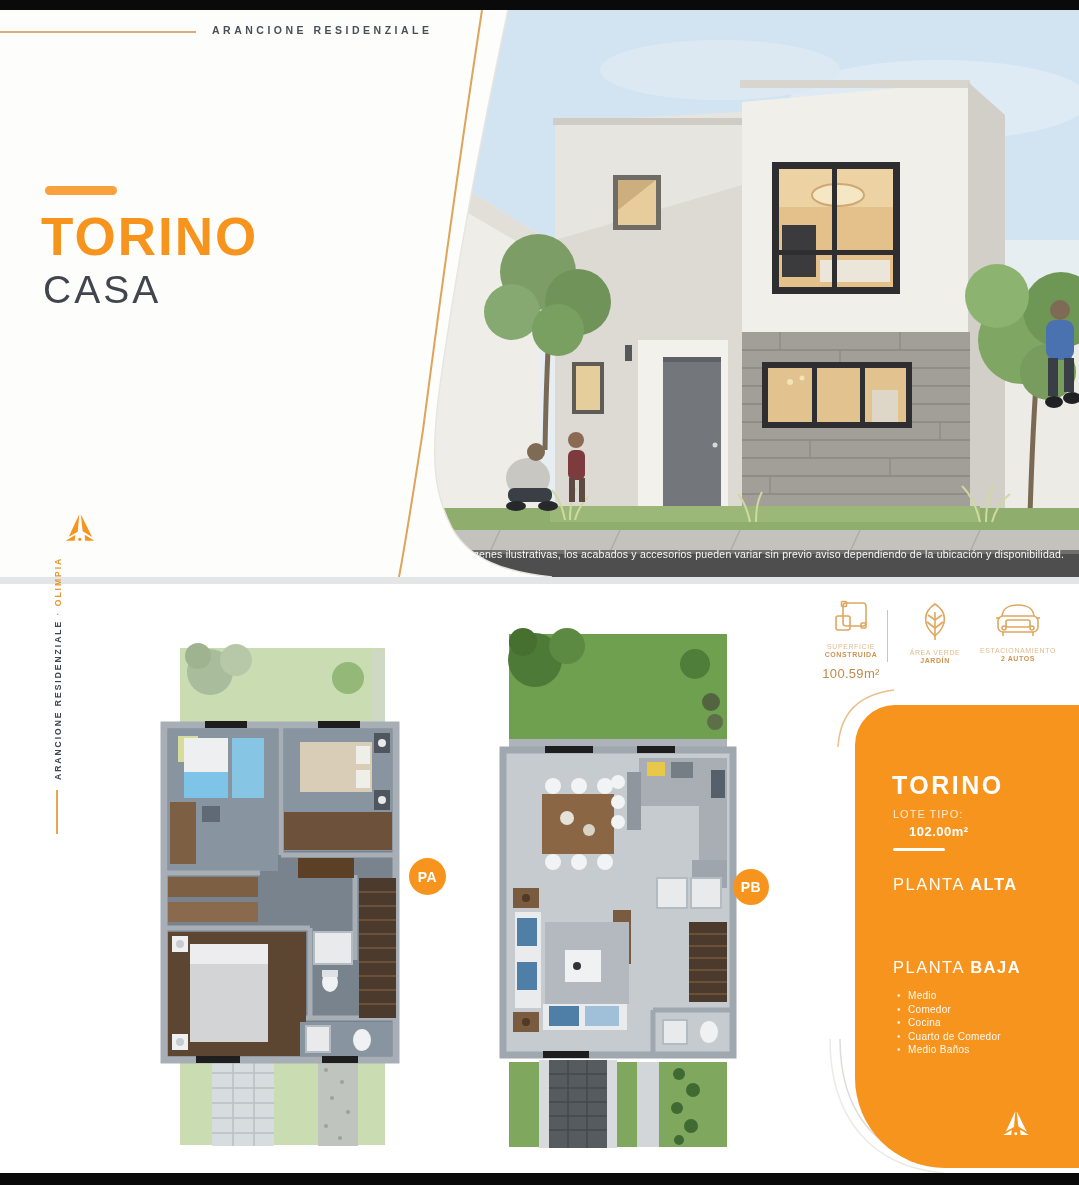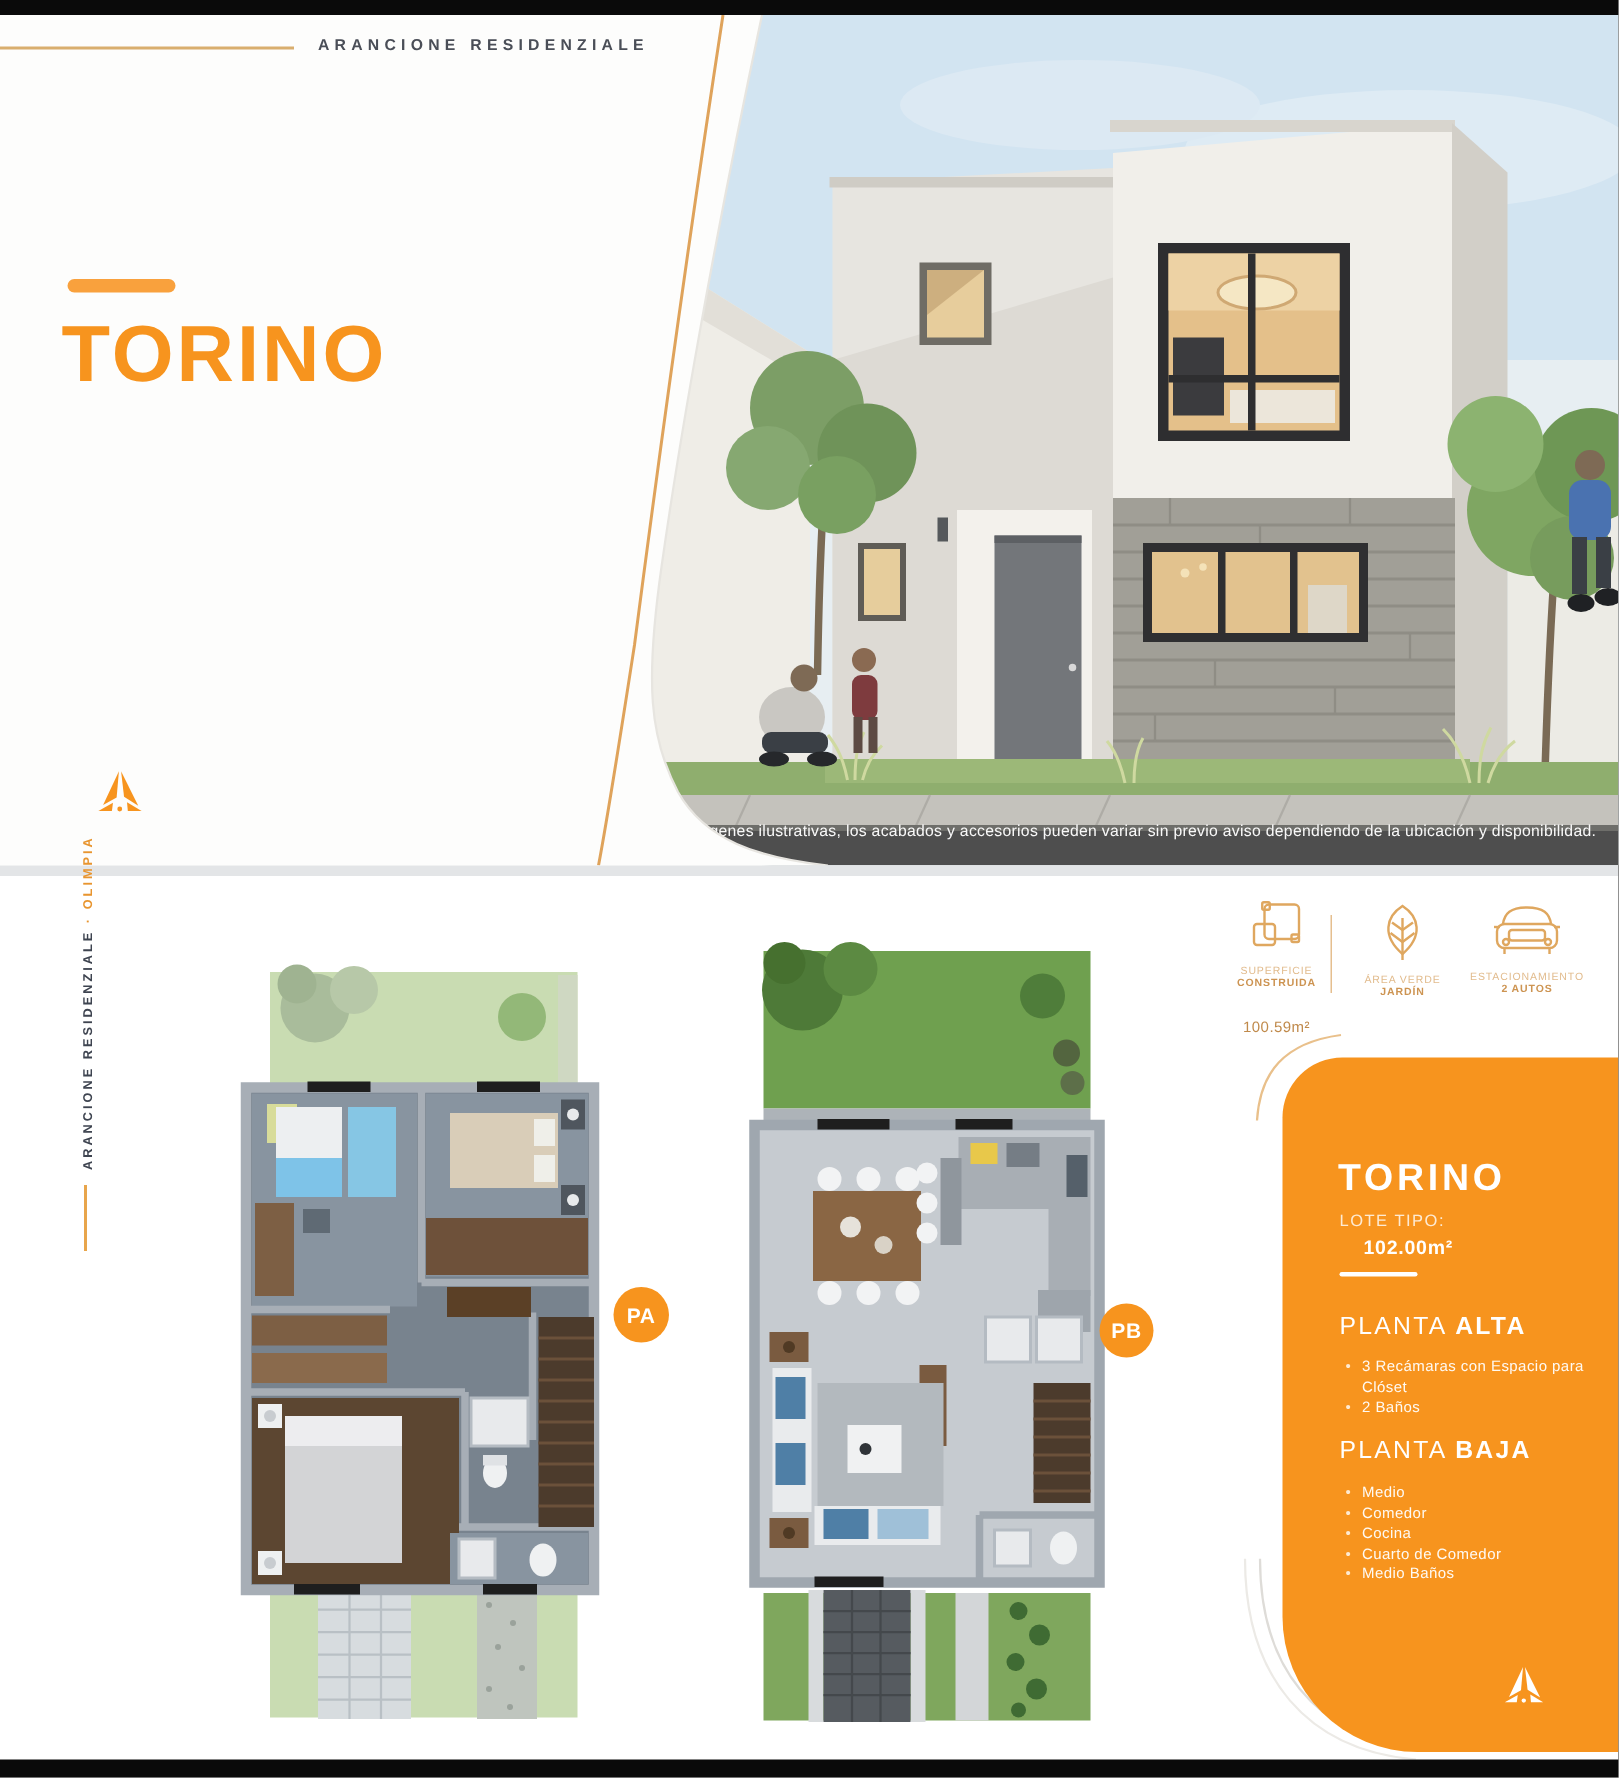--- a/index.html
+++ b/index.html
@@ -71,21 +71,21 @@
     letter-spacing:.5px;
   }
   .badge-pa { left:409px; top:274px; width:37px; height:37px; font-size:14px; }
   .badge-pb { left:733px; top:285px; width:36px; height:36px; font-size:14px; }
 
   
   .feature { position:absolute; text-align:center; color:#cd9452; }
   .feature .f-icon { display:inline-block; }
   .f-line1 { font-size:7px; letter-spacing:.6px; color:#e2bc8e; font-weight:400; margin-top:3px; }
   .f-line2 { font-size:7px; letter-spacing:.6px; color:#cd9452; font-weight:700; margin-top:1px; }
-  .f-value { font-size:10px; color:#c08a4b; font-weight:500; margin-top:21px; letter-spacing:.3px; }
+  .f-value { font-size:13px; color:#c08a4b; font-weight:500; margin-top:8px; letter-spacing:.3px; }
   .feature-surface { left:806px; top:16px; width:90px; }
   .feature-garden  { left:892px; top:18px; width:86px; }
   .feature-parking { left:966px; top:18px; width:104px; }
   .feature-divider { position:absolute; left:887px; top:26px; width:1px; height:52px; background:#dca96a; opacity:.75; }
 
   
   .info-panel {
     position:absolute; left:855px; top:121px; width:224px; height:1047px;
     max-height:463px; background:#f7941e; border-radius:40px 0 0 90px;
     color:#fff; overflow:hidden;
@@ -258,20 +258,21 @@
       <path d="M 508 0 C 474 160 452 290 441 368 C 430 445 433 482 452 518 C 470 550 505 562 552 567 L 0 567 L 0 0 Z" fill="#fdfdfc"></path>
       <path d="M 508 0 C 474 160 452 290 441 368 C 430 445 433 482 452 518 C 470 550 505 562 552 567" fill="none" stroke="#e7e5e0" stroke-width="1.5"></path>
       <path d="M 482 0 C 456 170 436 320 423 420 C 414 478 406 530 399 567" fill="none" stroke="#dfa35b" stroke-width="2"></path>
     </svg>
 
     <div class="brand-rule"></div>
     <div class="brand-name">ARANCIONE RESIDENZIALE</div>
 
     <div class="hero-dash"></div>
     <div class="hero-title">TORINO</div>
+    <div class="hero-subtitle">CASA</div>
 
     <svg class="corner-logo" viewBox="0 0 40 36">
       <g fill="#f7941e">
         <path d="M19.2 1.5 L7.5 26.5 L17.5 21 Z"></path>
         <path d="M20.8 1.5 L33.5 27 L23 20.5 Z"></path>
         <path d="M4 31 L14.8 24.8 L14 31 Z"></path>
         <path d="M25.2 24.5 L36 31 L25.8 31 Z"></path>
         <circle cx="19.8" cy="29.5" r="1.8"></circle>
       </g>
     </svg>
@@ -536,24 +537,20 @@
       <path d="M4 0 C4 80 46 128 118 134" fill="none" stroke="#eceae6" stroke-width="1.5"></path>
     </svg>
 
     <div class="info-panel">
       <div class="ip-title">TORINO</div>
       <div class="ip-lot-label">LOTE TIPO:</div>
       <div class="ip-lot-value">102.00m²</div>
       <div class="ip-rule"></div>
 
       <div class="ip-heading ip-heading-alta"><span>PLANTA </span><b>ALTA</b></div>
-      <ul class="ip-list ip-list-alta">
-        <li>3 Recámaras con Espacio para Clóset</li>
-        <li>2 Baños</li>
-      </ul>
 
       <div class="ip-heading ip-heading-baja"><span>PLANTA </span><b>BAJA</b></div>
       <ul class="ip-list ip-list-baja">
         <li>Medio</li>
         <li>Comedor</li>
         <li>Cocina</li>
         <li>Cuarto de Comedor</li>
         <li>Medio Baños</li>
       </ul>
 

